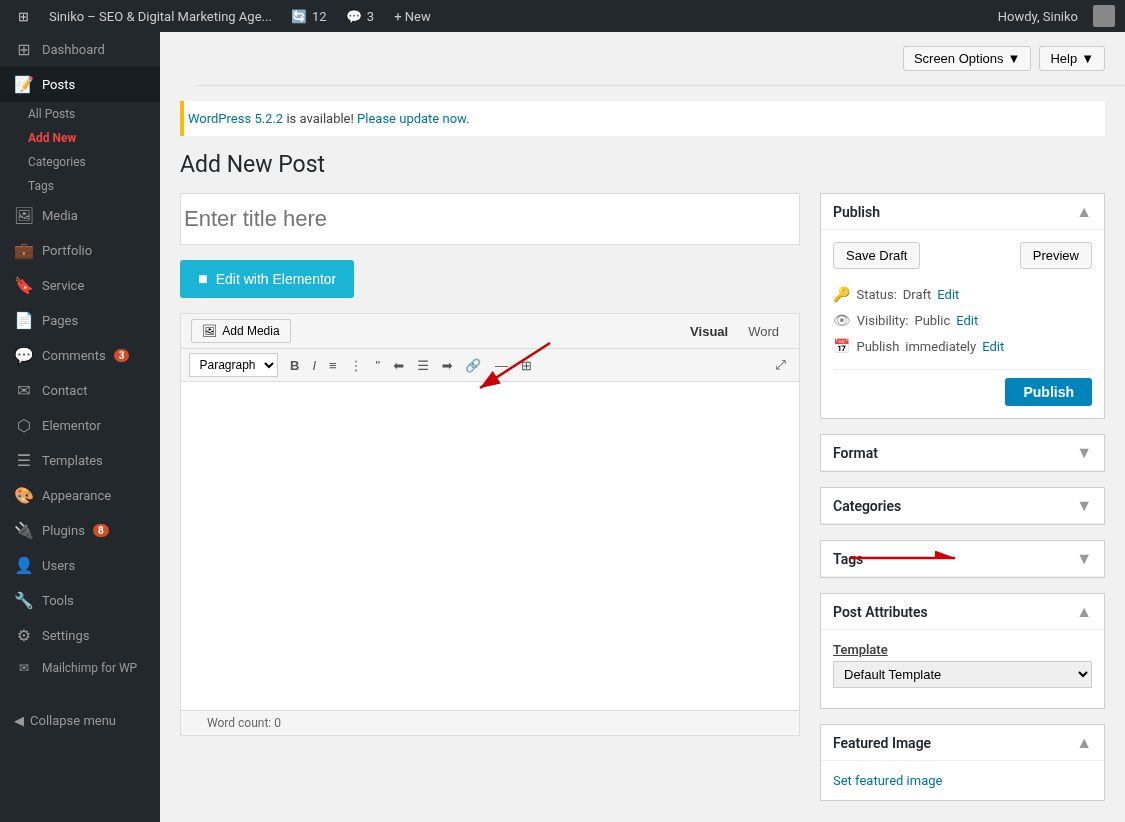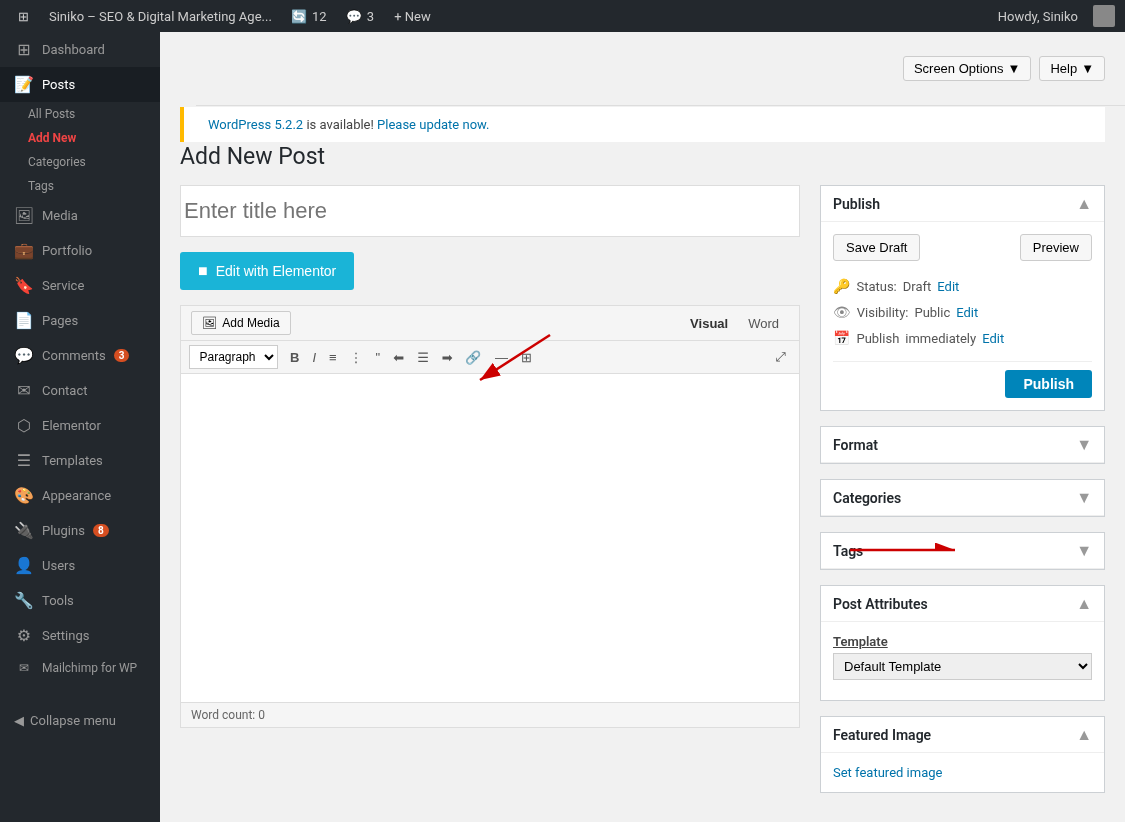--- a/index.html
+++ b/index.html
@@ -89,21 +89,21 @@
     #main-content {
       flex: 1;
       padding: 0;
       background: #f1f1f1;
       min-height: calc(100vh - 32px);
     }
 
     
     #top-bar {
       background: #f1f1f1;
-      padding: 24px 20px;
+      padding: 14px 20px;
       display: flex;
       justify-content: flex-end;
       align-items: center;
       gap: 8px;
       border-bottom: 1px solid #ddd;
       min-height: 45px;
       margin-left: 36px;
     }
     .top-bar-btn {
       background: #f7f7f7;
@@ -114,22 +114,22 @@
       cursor: pointer;
       display: flex;
       align-items: center;
       gap: 4px;
     }
 
     
     #notification-bar {
       background: #fff;
       border-left: 4px solid #ffba00;
-      margin: 1px 20px;
-      padding: 10px 24px;
+      margin: 15px 20px;
+      padding: 10px 4px;
       font-size: 13px;
     }
     #notification-bar a { color: #0073aa; text-decoration: none; }
 
     
     #content-area {
       padding: 0 20px 20px 20px;
       display: flex;
       gap: 20px;
     }
@@ -240,21 +240,21 @@
       background: #fff;
       border: 1px solid #ddd;
       min-height: 330px;
       padding: 10px;
     }
 
     #editor-footer {
       background: #f5f5f5;
       border: 1px solid #ddd;
       border-top: none;
-      padding: 5px 10px;
+      padding: 5px 26px;
       font-size: 12px;
       color: #666;
       display: flex;
       justify-content: space-between;
       align-items: center;
     }
 
     
     #right-sidebar {
       width: 285px;

